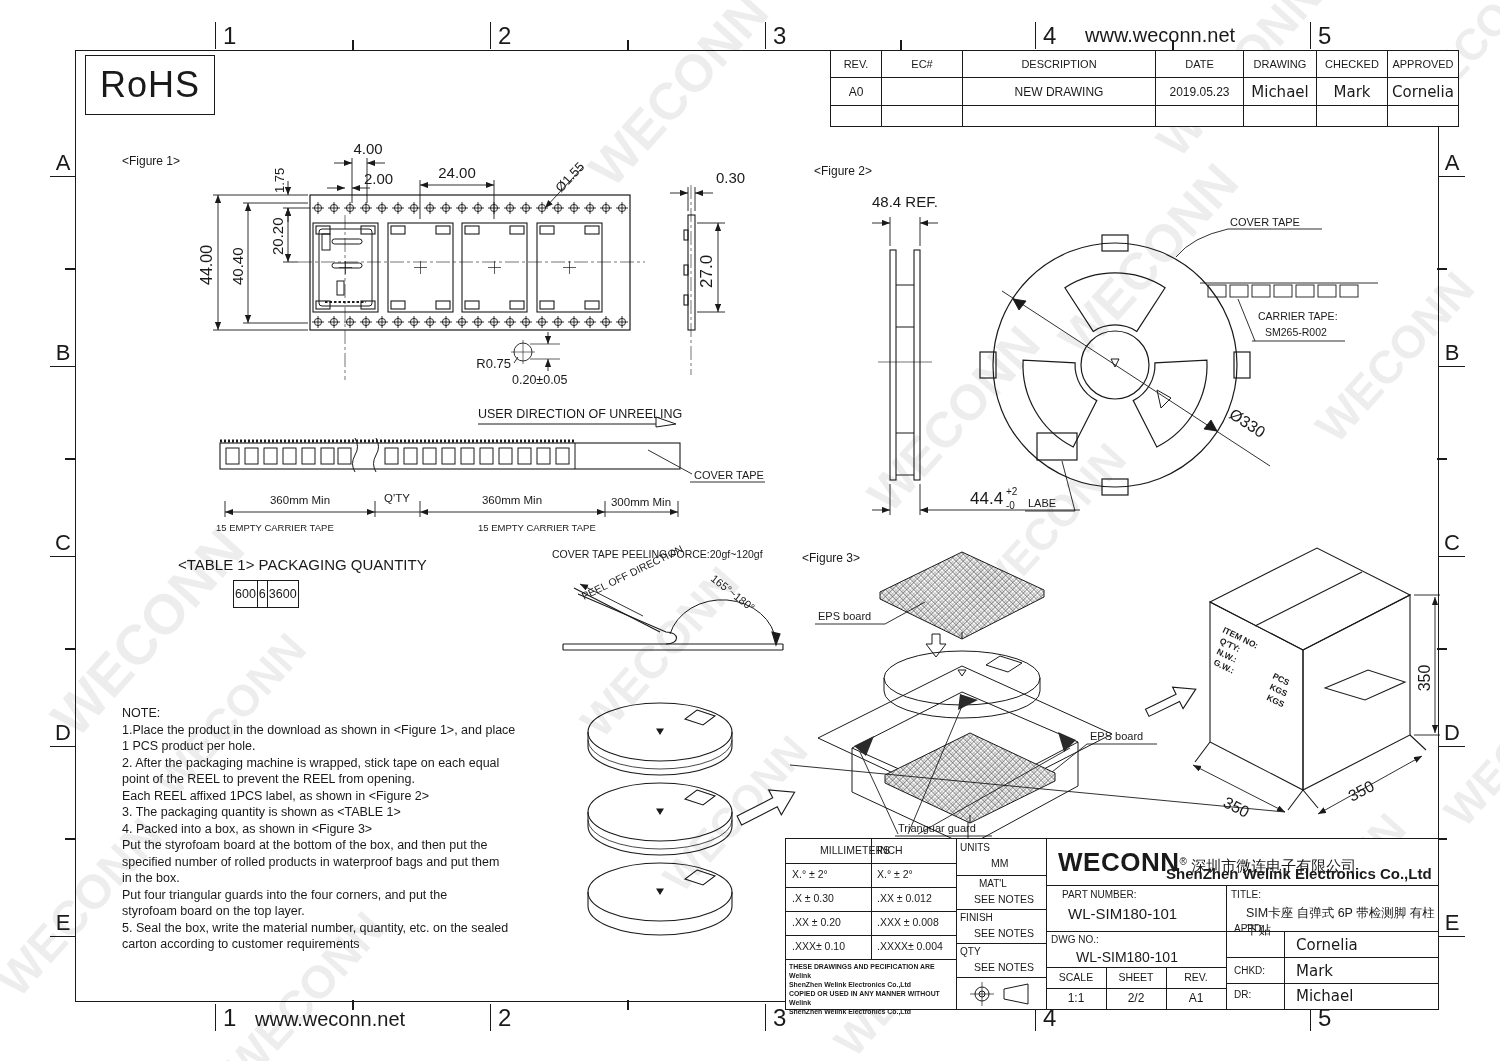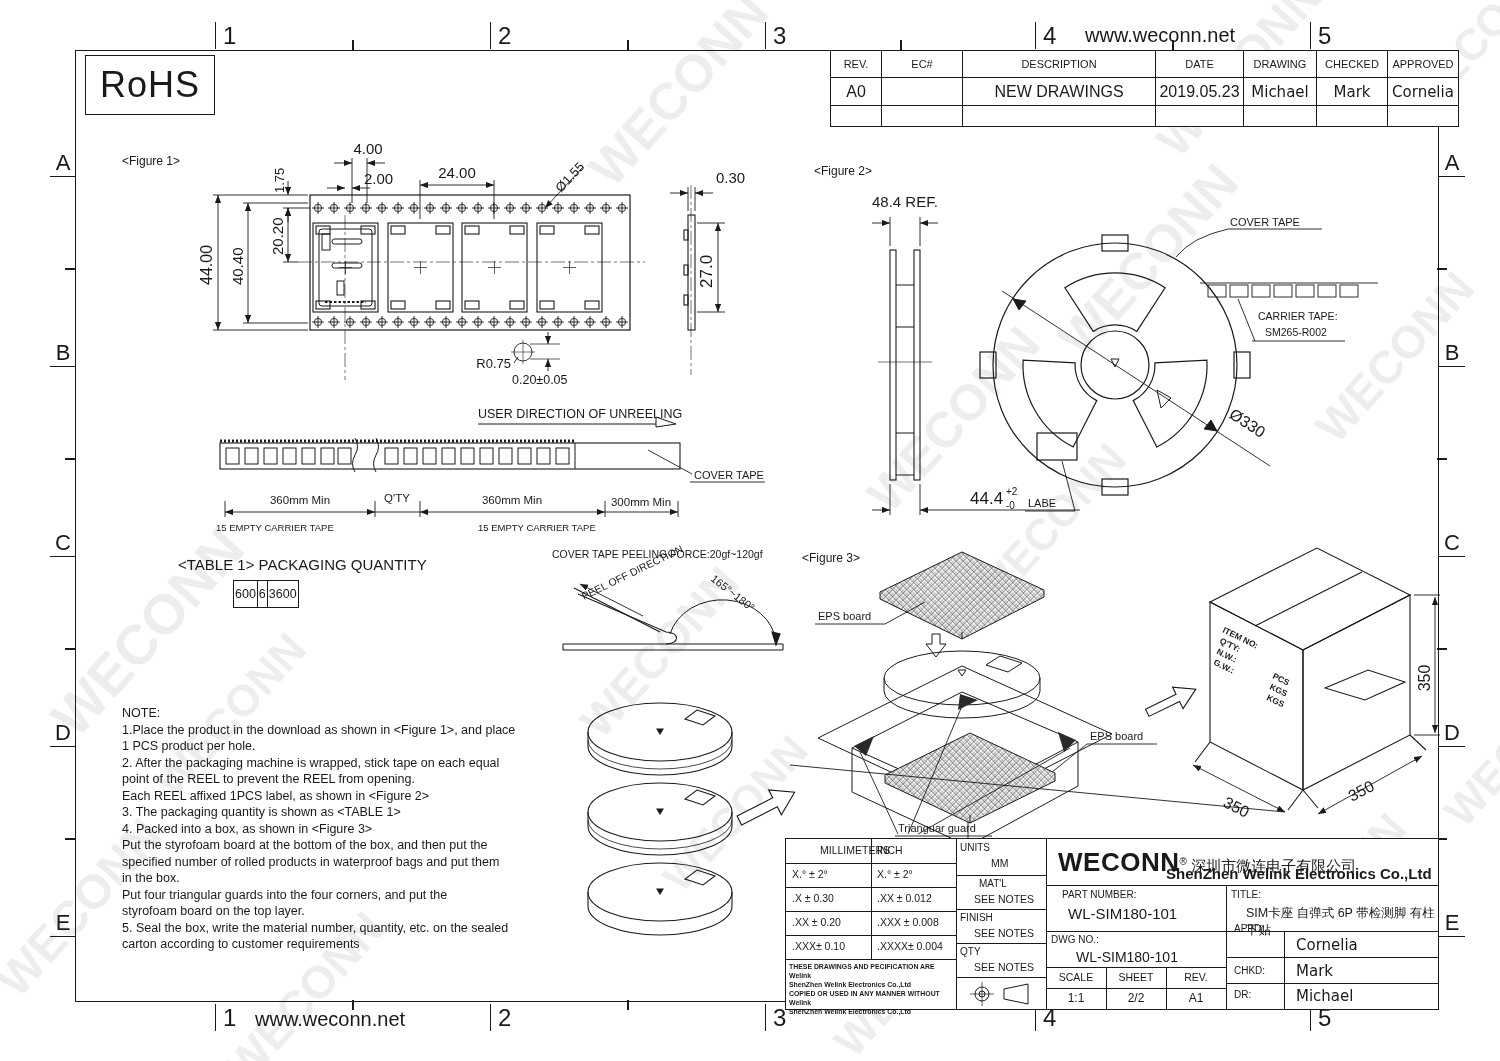--- a/index.html
+++ b/index.html
@@ -17,21 +17,21 @@
            border-bottom:1.5px solid #1a1a1a;z-index:2;}
   .tick-v{position:absolute;width:1.5px;height:10px;background:#1a1a1a;z-index:2;}
   .tick-h{position:absolute;width:10px;height:1.5px;background:#1a1a1a;z-index:2;}
   .siteurl{position:absolute;font-size:20px;z-index:2;}
   .rohs{position:absolute;left:85px;top:55px;width:128px;height:58px;
         border:1.2px solid #1a1a1a;font-size:36px;line-height:58px;
         text-align:center;letter-spacing:1px;z-index:3;background:#fff;}
   table.rev{position:absolute;left:830px;top:50px;border-collapse:collapse;z-index:3;background:#fff;}
   table.rev td{border:1.2px solid #1a1a1a;text-align:center;padding:0 2px;}
   table.rev tr.hd td{font-size:11px;height:26px;}
-  table.rev tr.r1 td{font-size:16px;height:27px;}
+  table.rev tr.r1 td{font-size:12px;height:27px;}
   table.rev tr.r1 td.nm{font-size:15px;font-family:"DejaVu Sans",sans-serif;}
   table.rev tr.r2 td{height:20px;}
   .figlabel{position:absolute;font-size:12px;z-index:3;}
   .note{position:absolute;left:122px;top:705px;width:420px;z-index:3;}
   .note .nt{font-size:12.5px;line-height:1.32;}
   .note .nb{font-size:12.5px;line-height:1.32;white-space:pre-line;}
   .t1title{position:absolute;left:178px;top:556px;font-size:15px;z-index:3;}
   table.pk{position:absolute;left:233px;top:580px;border-collapse:collapse;z-index:3;background:#fff;}
   table.pk td{border:1.2px solid #1a1a1a;text-align:center;font-size:12px;}
   table.pk tr.hd td{height:27px;}
@@ -123,21 +123,21 @@
     <td style="width:76px;">EC#</td>
     <td style="width:188px;">DESCRIPTION</td>
     <td style="width:83px;">DATE</td>
     <td style="width:68px;">DRAWING</td>
     <td style="width:66px;">CHECKED</td>
     <td style="width:66px;">APPROVED</td>
   </tr>
   <tr class="r1">
     <td>A0</td>
     <td></td>
-    <td>NEW DRAWINGS</td>
+    <td>NEW DRAWING</td>
     <td>2019.05.23</td>
     <td class="nm">Michael</td>
     <td class="nm">Mark</td>
     <td class="nm">Cornelia</td>
   </tr>
   <tr class="r2">
         <td></td>
         <td></td>
         <td></td>
         <td></td>

